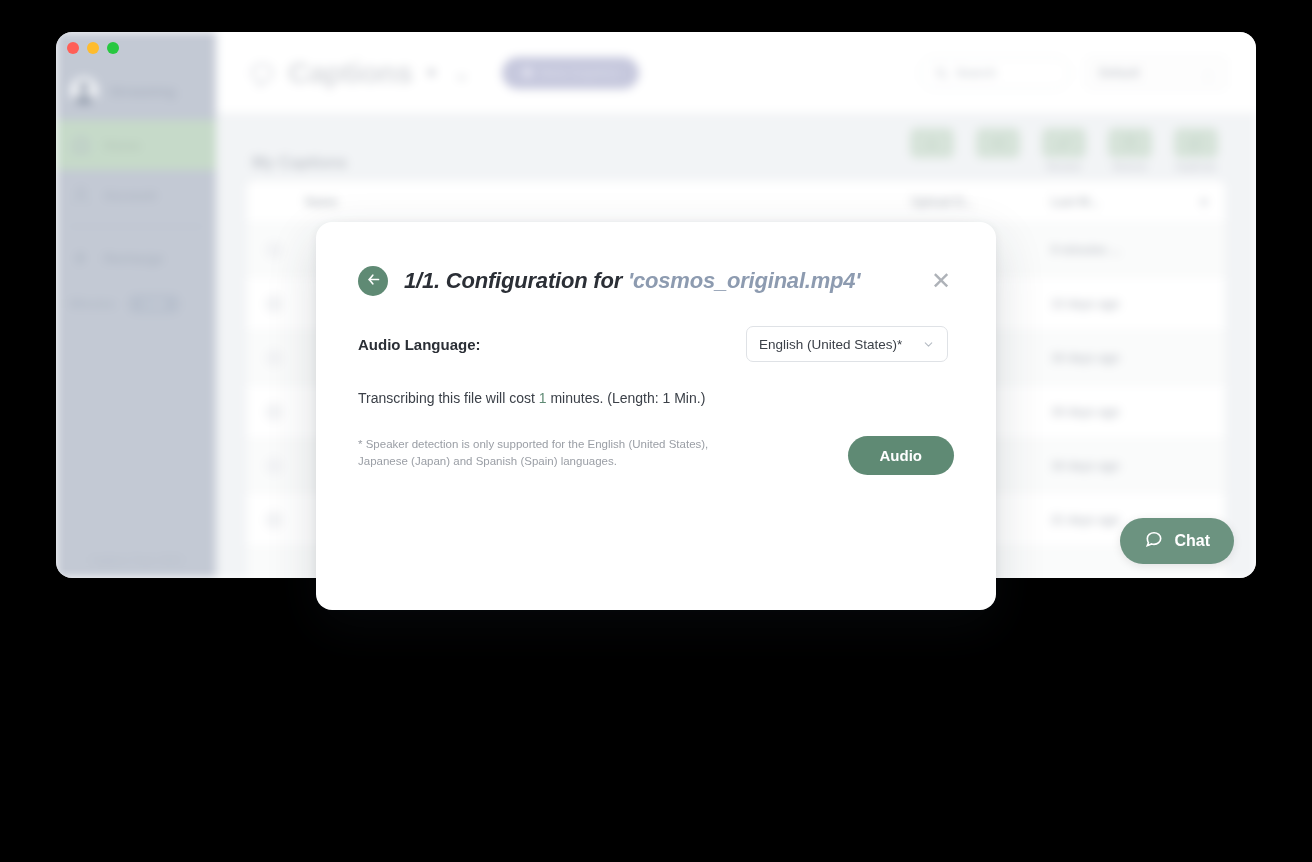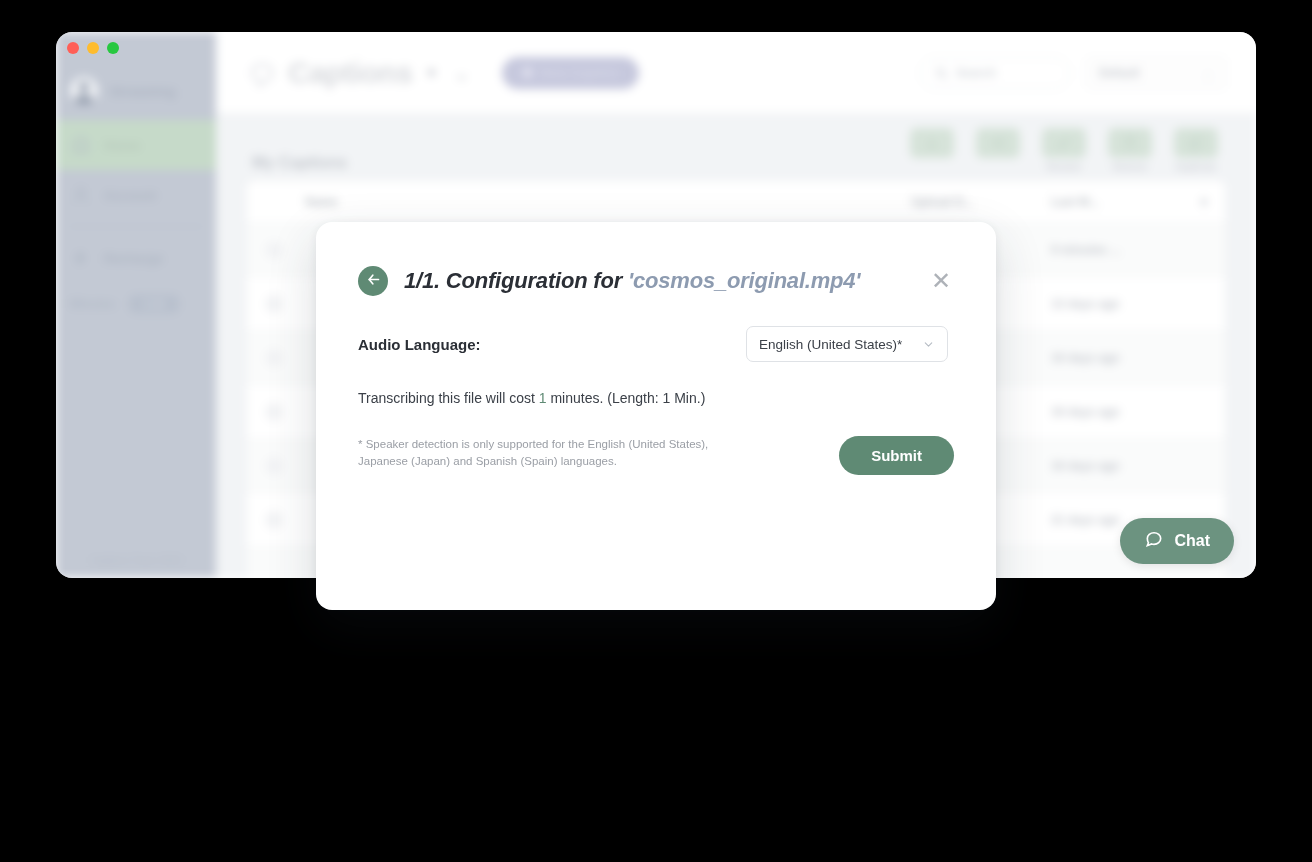--- a/index.html
+++ b/index.html
@@ -521,19 +521,19 @@
 
 
 
       <div class="cost-line">
         <span>Transcribing this file will cost </span><span class="cost-num">1</span><span> minutes. (Length: 1 Min.)</span>
       </div>
 
       <div class="m-foot">
         <div class="note">* Speaker detection is only supported for the English (United States), Japanese (Japan) and Spanish (Spain) languages.</div>
         <button class="btn-submit">
-          <span>Submit</span>
+          <span>Audio</span>
         </button>
       </div>
     </div>
   </div>
 
 </div>
 
 </body></html>

